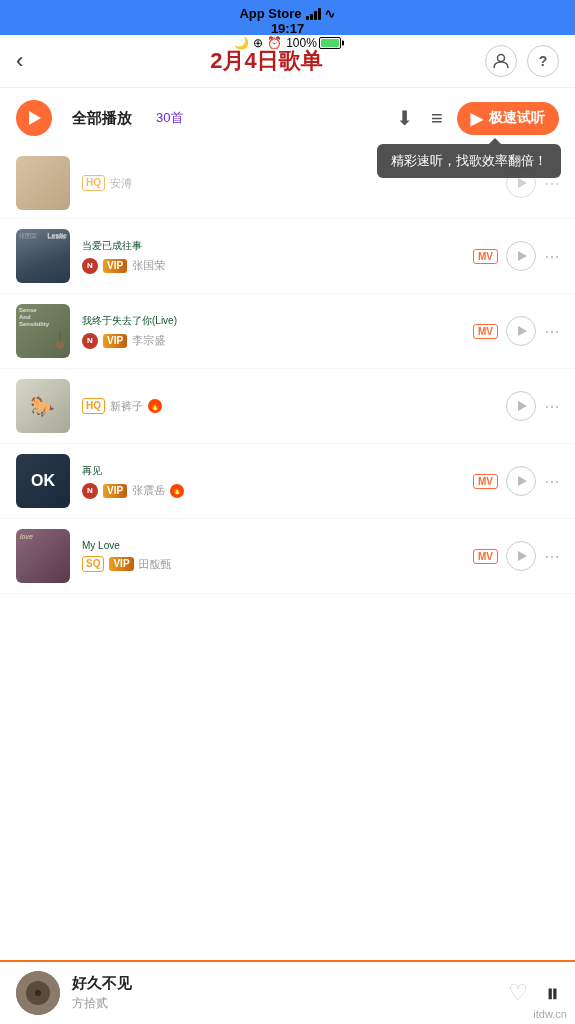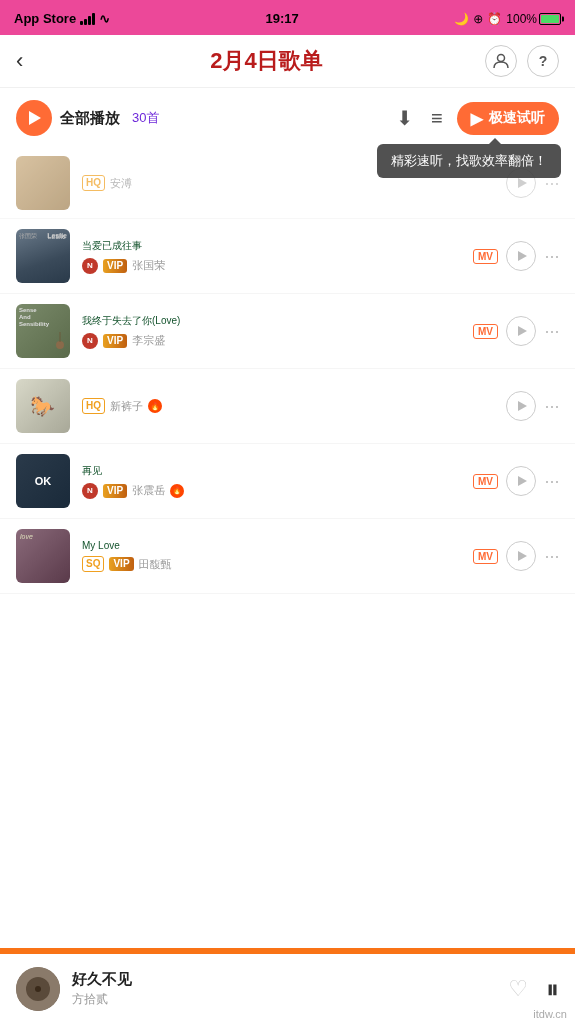--- a/index.html
+++ b/index.html
@@ -11,22 +11,23 @@
       background: #fff;
       overflow-x: hidden;
     }
 
     
     .status-bar {
       display: flex;
       justify-content: space-between;
       align-items: center;
       padding: 6px 14px 4px;
-      background: #ec4899;
+      background: #3b82f6;
       height: 35px;
+      flex-direction: column;
     }
     .status-left {
       display: flex;
       align-items: center;
       gap: 4px;
       font-size: 13px;
       font-weight: 600;
     }
     .status-center {
       font-size: 13px;
@@ -126,21 +127,21 @@
     .toolbar {
       display: flex;
       align-items: center;
       padding: 12px 16px;
       gap: 10px;
       position: relative;
     }
     .play-all-btn {
       display: flex;
       align-items: center;
-      gap: 8px;
+      gap: 20px;
       cursor: pointer;
       justify-content: space-between;
     }
     .play-all-circle {
       width: 36px;
       height: 36px;
       border-radius: 50%;
       background: #ff6b35;
       display: flex;
       align-items: center;
@@ -354,23 +355,23 @@
       cursor: pointer;
       letter-spacing: -1px;
     }
 
     
     .bottom-player {
       position: fixed;
       bottom: 0;
       left: 0;
       width: 575px;
-      height: 76px;
+      height: 64px;
       background: #fff;
-      border-top: 6px solid #f97316;
+      border-top: 2px solid #f97316;
       display: flex;
       align-items: center;
       padding: 0 16px;
       gap: 12px;
       z-index: 100;
     }
     .player-avatar {
       width: 44px;
       height: 44px;
       border-radius: 50%;
@@ -542,21 +543,21 @@
     <div class="song-cover" style="background: linear-gradient(135deg, #7a8a6a 0%, #5a6a4a 100%); position:relative;">
       <div style="position:absolute;top:3px;left:3px;font-size:6px;color:#ddd;font-weight:bold;line-height:1.2;">Sense<br>And<br>Sensibility</div>
       <div style="position:absolute;bottom:4px;right:4px;">
         <svg width="12" height="18" viewBox="0 0 12 18">
           <ellipse cx="6" cy="13" rx="4" ry="4" fill="#8a6a4a"></ellipse>
           <rect x="5.5" y="0" width="1" height="10" fill="#6a5a3a"></rect>
         </svg>
       </div>
     </div>
     <div class="song-info">
-      <div class="song-title">我终于失去了你(Love)</div>
+      <div class="song-title">我终于失去了你(Live)</div>
       <div class="song-meta">
         <div class="netease-badge">N</div>
         <span class="vip-badge">VIP</span>
         <span class="song-artist">李宗盛</span>
       </div>
     </div>
     <div class="song-actions">
       <span class="mv-badge">MV</span>
       <div class="play-btn-circle">
         <div class="play-mini-triangle"></div>
@@ -579,21 +580,21 @@
     <div class="song-actions">
       <div class="play-btn-circle">
         <div class="play-mini-triangle"></div>
       </div>
       <div class="more-btn">···</div>
     </div>
   </div>
 
   <div class="song-item">
     <div class="song-cover" style="background: linear-gradient(135deg, #2a3a4a 0%, #1a2a3a 100%); position:relative;">
-      <div style="position:absolute;top:50%;left:50%;transform:translate(-50%,-50%);font-size:11px;color:#fff;font-weight:bold;">OK</div>
+      <div style="position:absolute;top:50%;left:50%;transform:translate(-50%,-50%);font-size:16px;color:#fff;font-weight:bold;">OK</div>
     </div>
     <div class="song-info">
       <div class="song-title">再见</div>
       <div class="song-meta">
         <div class="netease-badge">N</div>
         <span class="vip-badge">VIP</span>
         <span class="song-artist">张震岳</span>
         <div class="fire-badge" style="background:#ff4500;border-radius:50%;width:14px;height:14px;display:flex;align-items:center;justify-content:center;font-size:8px;">🔥</div>
       </div>
     </div>

